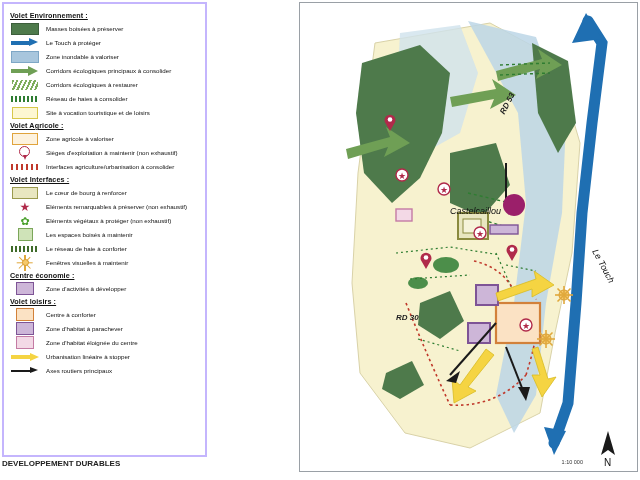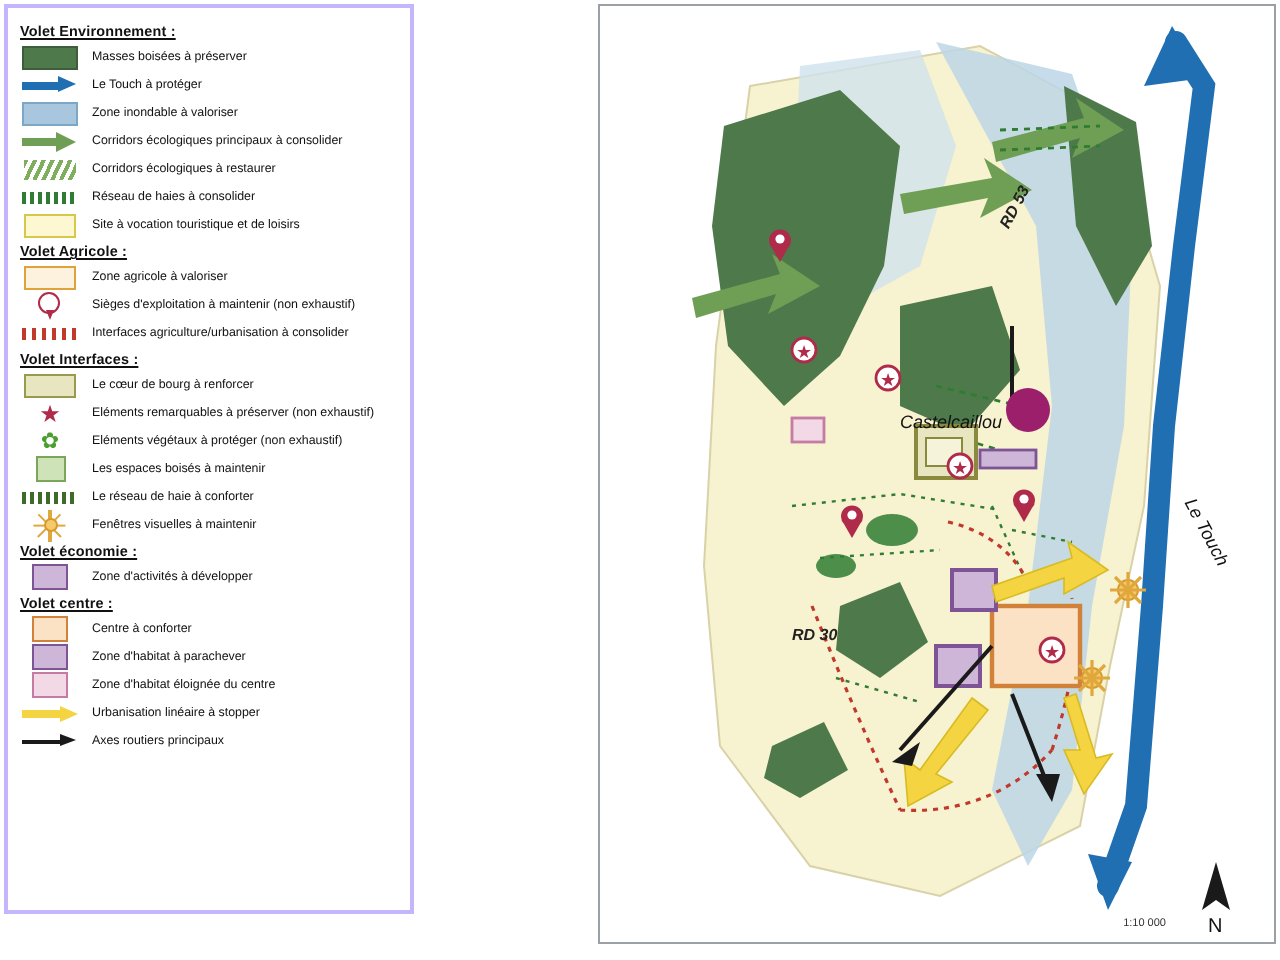--- a/index.html
+++ b/index.html
@@ -199,29 +199,29 @@
           <span class="ray"></span>
           <span class="ray r2"></span>
           <span class="ray r3"></span>
           <span class="ray r4"></span>
           <span class="core"></span>
         </span>
       </span>
     <span class="lbl">Fenêtres visuelles à maintenir</span>
   </div>
 
-  <div class="section-title">Volet économie :</div>
+  <div class="section-title">Centre économie :</div>
   <div class="row">
     <span class="sym">
         <span class="s-purple-box"></span>
       </span>
     <span class="lbl">Zone d'activités à développer</span>
   </div>
 
-  <div class="section-title">Volet centre :</div>
+  <div class="section-title">Volet loisirs :</div>
   <div class="row">
     <span class="sym">
         <span class="s-center-box"></span>
       </span>
     <span class="lbl">Centre à conforter</span>
   </div>
   <div class="row">
     <span class="sym">
         <span class="s-purple-box"></span>
       </span>
@@ -241,20 +241,21 @@
   </div>
   <div class="row">
     <span class="sym">
         <span class="s-black-arrow"></span>
       </span>
     <span class="lbl">Axes routiers principaux</span>
   </div>
 </div>
 
 <div id="caption">
+  <div>DEVELOPPEMENT DURABLES</div>
 </div>
 
 <div id="map">
   <svg width="337" height="468" viewBox="0 0 337 468">
 
     <rect x="0" y="0" width="337" height="468" fill="#ffffff"></rect>
 
     <path d="M75 40 L190 20 L255 55 L280 140 L272 250 L255 330 L240 410 L170 445 L105 430 L60 370 L52 280 L58 170 Z" fill="#f7f2cf" stroke="#d9d2a8" stroke-width="1"></path>
 
     <path d="M168 18 L236 34 L266 120 L262 210 L246 300 L236 392 L214 430 L196 392 L214 300 L226 200 L218 110 Z" fill="#bcd6e6" opacity="0.85"></path>

